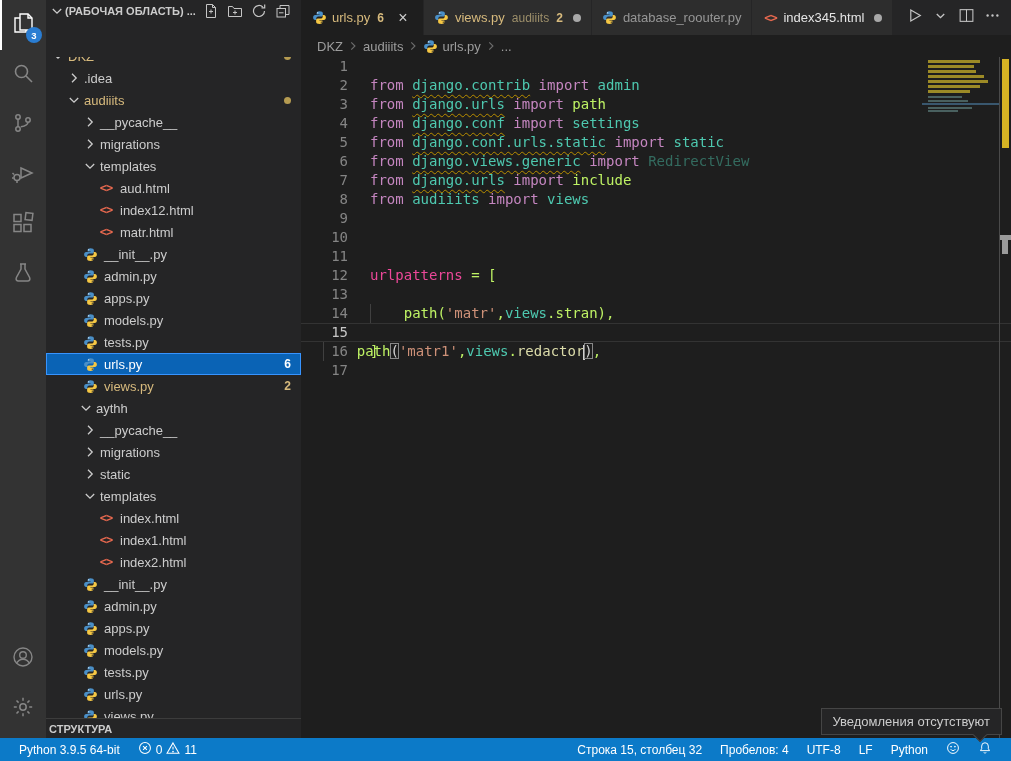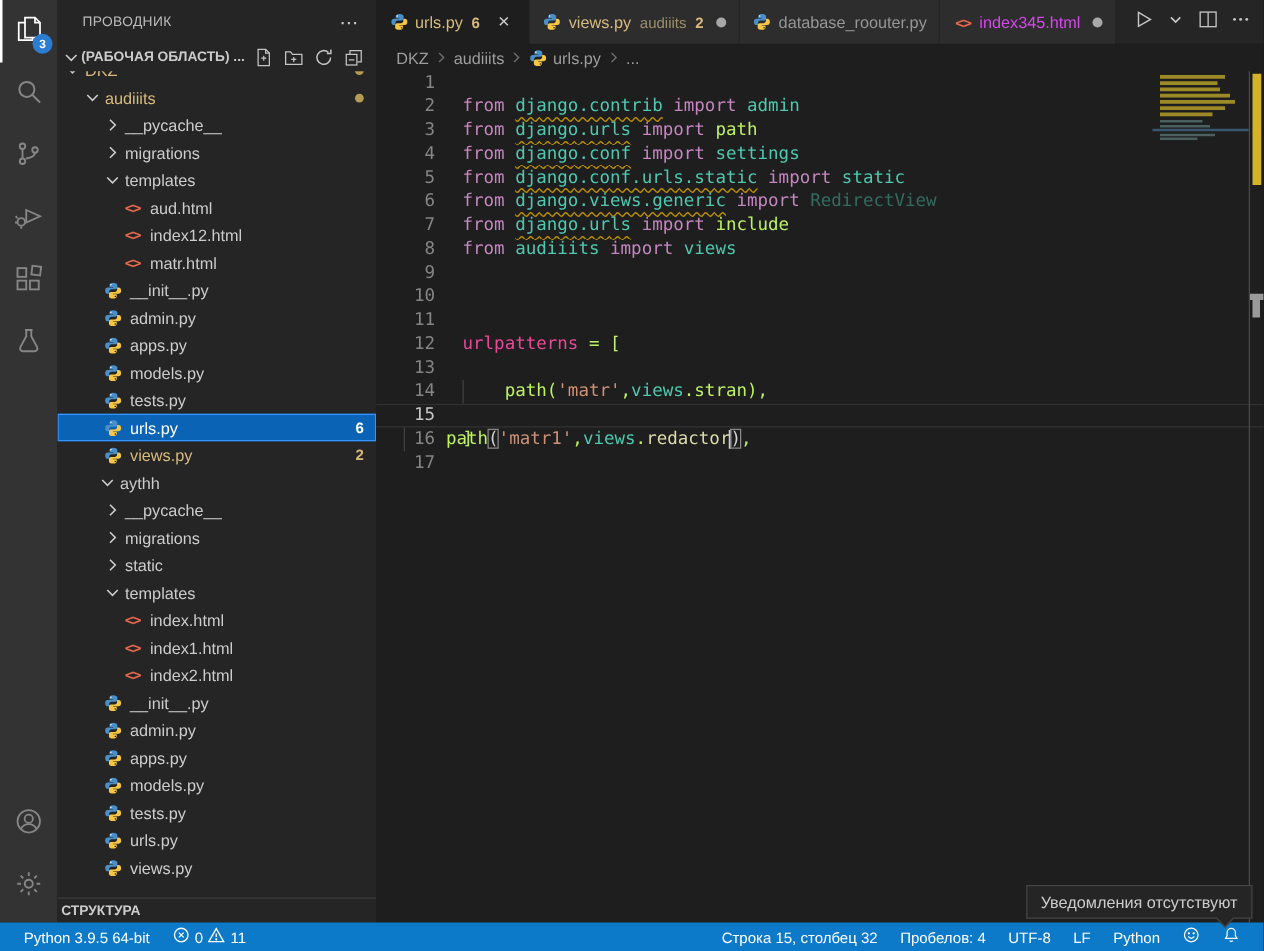--- a/index.html
+++ b/index.html
@@ -41,21 +41,21 @@
   .badge.white { color:#ffffff; }
   .sb-outline { position:absolute; bottom:0; left:0; right:0; height:20px; display:flex; align-items:center; font-size:11px; font-weight:700; color:#cccccc; background:#252526; border-top:1px solid #3c3c3c; padding-left:3px; cursor:pointer;margin-top:40px; }
 
   
   .editorgrp { position:absolute; left:301px; top:0; right:0; bottom:23px; background:#1e1e1e; }
   .tabbar { height:35px; background:#252526; display:flex; align-items:stretch; }
   .tab { display:flex; align-items:center; padding:0 10px; background:#2d2d2d; margin-right:1px; font-size:13px; color:#969696; cursor:pointer; white-space:nowrap; }
   .tab.active { background:#1e1e1e; }
   .tab .ficon { margin-right:5px; }
   .t-label.gold { color:var(--modified,#d7ba7d); }
-  .t-label.light { color:#d946ef; }
+  .t-label.light { color:#e5e5e5; }
   .t-desc { margin-left:7px; font-size:12px; color:#9d8f6a; }
   .t-badge { margin-left:7px; color:var(--modified,#d7ba7d); font-weight:700; font-size:12px; }
   .t-close { margin-left:9px; width:20px; height:20px; display:flex; align-items:center; justify-content:center; color:#cccccc; font-size:16px; border-radius:4px; }
   .t-dot { width:8px; height:8px; border-radius:50%; background:#a8a8a8; margin-left:10px; flex:none; }
   .tb-actions { margin-left:auto; display:flex; align-items:center; color:#c5c5c5; padding-right:8px; gap:4px; }
   .tb-actions .act { width:22px; height:22px; display:flex; align-items:center; justify-content:center; cursor:pointer; }
   .tb-actions svg { width:17px; height:17px; }
   .breadcrumbs { height:22px; display:flex; align-items:center; padding-left:16px; font-size:13px; color:#9d9d9d; background:#1e1e1e; }
   .bc-item { display:flex; align-items:center; gap:4px; cursor:pointer; }
   .bc-item .ficon { margin-right:0; width:15px; height:15px; }
@@ -155,24 +155,20 @@
         <div class="ab-item">
           <span><svg viewBox="0 0 24 24" fill="none" stroke="currentColor" stroke-width="1.5">
               <circle cx="12" cy="12" r="3.2"></circle>
               <path d="M12 2.8v3M12 18.2v3M2.8 12h3M18.2 12h3M5.5 5.5l2.1 2.1M16.4 16.4l2.1 2.1M18.5 5.5l-2.1 2.1M7.6 16.4l-2.1 2.1"></path>
             </svg></span>
         </div>
       </div>
   </div>
 
   <div class="sidebar">
-    <div class="sb-title">
-      <span>ПРОВОДНИК</span>
-      <span class="more">⋯</span>
-    </div>
     <div class="sb-section">
       <span class="twisty16" id="sec-chev"><svg viewBox="0 0 16 16" fill="none" stroke="currentColor" stroke-width="1.3">
             <path d="M3.8 6l4.2 4.2L12.2 6"></path>
           </svg></span>
       <span class="lbl">(РАБОЧАЯ ОБЛАСТЬ) ...</span>
       <span class="sb-actions" id="sb-actions">
           <span class="act"><svg viewBox="0 0 16 16" fill="none" stroke="currentColor">
               <path d="M9.5 1.5h-6v13h9v-10z"></path>
               <path d="M9.5 1.5v3h3"></path>
               <path d="M6 8.5h4M8 6.5v4"></path>
@@ -192,20 +188,26 @@
             </svg></span>
         </span>
     </div>
     <div class="tree" id="tree">
         <div class="row mod clip-top" style="padding-left: 4px;">
           <span class="twisty"><svg viewBox="0 0 16 16" fill="none" stroke="currentColor" stroke-width="1.3">
               <path d="M3.8 6l4.2 4.2L12.2 6"></path>
             </svg></span>
           <span>DKZ</span>
           <span class="dot"></span>
+        </div>
+        <div class="row" style="padding-left: 20px;">
+          <span class="twisty"><svg viewBox="0 0 16 16" fill="none" stroke="currentColor" stroke-width="1.3">
+              <path d="M6 3.8l4.2 4.2L6 12.2"></path>
+            </svg></span>
+          <span>.idea</span>
         </div>
         <div class="row mod" style="padding-left: 20px;">
           <span class="twisty"><svg viewBox="0 0 16 16" fill="none" stroke="currentColor" stroke-width="1.3">
               <path d="M3.8 6l4.2 4.2L12.2 6"></path>
             </svg></span>
           <span>audiiits</span>
           <span class="dot"></span>
         </div>
         <div class="row" style="padding-left: 36px;">
           <span class="twisty"><svg viewBox="0 0 16 16" fill="none" stroke="currentColor" stroke-width="1.3">

